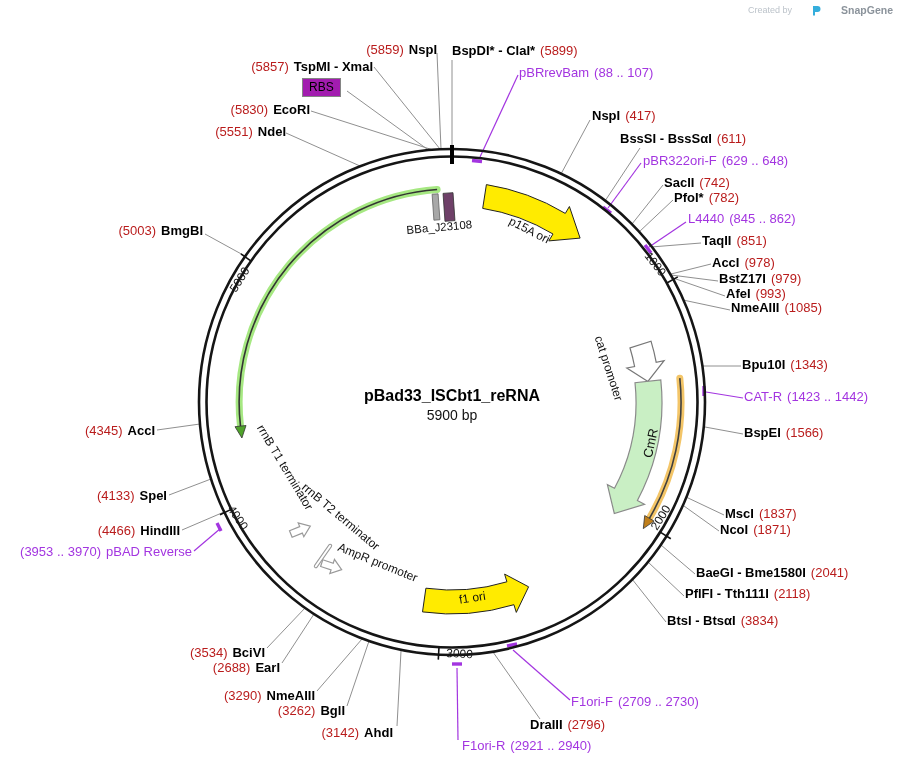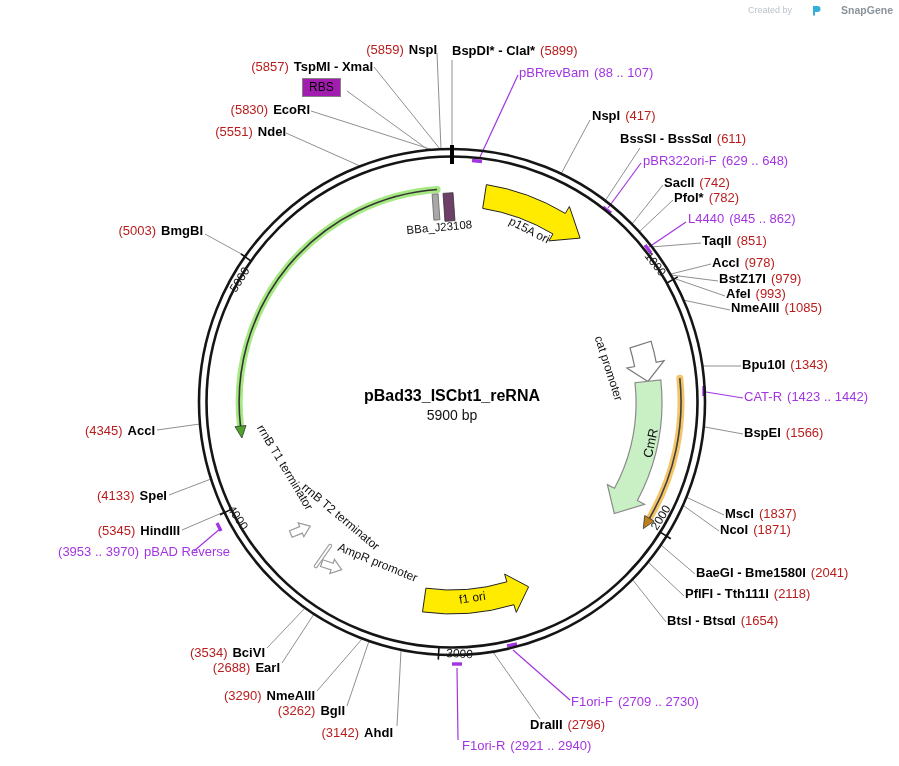--- a/index.html
+++ b/index.html
@@ -149,21 +149,21 @@
 
 <div class="rbsbox">RBS</div>
 
 <div class="lbl" style="right:462px;top:43px"><span class="pos">(5859)</span><span class="nm">NspI</span></div>
 <div class="lbl" style="right:526px;top:60px"><span class="pos">(5857)</span><span class="nm">TspMI - XmaI</span></div>
 <div class="lbl" style="right:589px;top:103px"><span class="pos">(5830)</span><span class="nm">EcoRI</span></div>
 <div class="lbl" style="right:613px;top:125px"><span class="pos">(5551)</span><span class="nm">NdeI</span></div>
 <div class="lbl" style="right:696px;top:224px"><span class="pos">(5003)</span><span class="nm">BmgBI</span></div>
 <div class="lbl" style="right:744px;top:424px"><span class="pos">(4345)</span><span class="nm">AccI</span></div>
 <div class="lbl" style="right:732px;top:489px"><span class="pos">(4133)</span><span class="nm">SpeI</span></div>
-<div class="lbl" style="right:719px;top:524px"><span class="pos">(5345)</span><span class="nm">HindIII</span></div>
+<div class="lbl" style="right:719px;top:524px"><span class="pos">(4466)</span><span class="nm">HindIII</span></div>
 <div class="lbl" style="right:634px;top:646px"><span class="pos">(3534)</span><span class="nm">BciVI</span></div>
 <div class="lbl" style="right:619px;top:661px"><span class="pos">(2688)</span><span class="nm">EarI</span></div>
 <div class="lbl" style="right:584px;top:689px"><span class="pos">(3290)</span><span class="nm">NmeAIII</span></div>
 <div class="lbl" style="right:554px;top:704px"><span class="pos">(3262)</span><span class="nm">BglI</span></div>
 <div class="lbl" style="right:506px;top:726px"><span class="pos">(3142)</span><span class="nm">AhdI</span></div>
 
 <div class="lbl" style="left:452px;top:44px"><span class="nm">BspDI* - ClaI*</span><span class="pos">(5899)</span></div>
 <div class="lbl" style="left:592px;top:109px"><span class="nm">NspI</span><span class="pos">(417)</span></div>
 <div class="lbl" style="left:620px;top:132px"><span class="nm">BssSI - BssSαI</span><span class="pos">(611)</span></div>
 <div class="lbl" style="left:664px;top:176px"><span class="nm">SacII</span><span class="pos">(742)</span></div>
@@ -172,30 +172,30 @@
 <div class="lbl" style="left:712px;top:256px"><span class="nm">AccI</span><span class="pos">(978)</span></div>
 <div class="lbl" style="left:719px;top:272px"><span class="nm">BstZ17I</span><span class="pos">(979)</span></div>
 <div class="lbl" style="left:726px;top:287px"><span class="nm">AfeI</span><span class="pos">(993)</span></div>
 <div class="lbl" style="left:731px;top:301px"><span class="nm">NmeAIII</span><span class="pos">(1085)</span></div>
 <div class="lbl" style="left:742px;top:358px"><span class="nm">Bpu10I</span><span class="pos">(1343)</span></div>
 <div class="lbl" style="left:744px;top:426px"><span class="nm">BspEI</span><span class="pos">(1566)</span></div>
 <div class="lbl" style="left:725px;top:507px"><span class="nm">MscI</span><span class="pos">(1837)</span></div>
 <div class="lbl" style="left:720px;top:523px"><span class="nm">NcoI</span><span class="pos">(1871)</span></div>
 <div class="lbl" style="left:696px;top:566px"><span class="nm">BaeGI - Bme1580I</span><span class="pos">(2041)</span></div>
 <div class="lbl" style="left:685px;top:587px"><span class="nm">PflFI - Tth111I</span><span class="pos">(2118)</span></div>
-<div class="lbl" style="left:667px;top:614px"><span class="nm">BtsI - BtsαI</span><span class="pos">(1654)</span></div>
+<div class="lbl" style="left:667px;top:614px"><span class="nm">BtsI - BtsαI</span><span class="pos">(3834)</span></div>
 <div class="lbl" style="left:530px;top:718px"><span class="nm">DraIII</span><span class="pos">(2796)</span></div>
 
 <div class="lbl pp" style="left:519px;top:66px"><span>pBRrevBam</span><span>(88 .. 107)</span></div>
 <div class="lbl pp" style="left:643px;top:154px"><span>pBR322ori-F</span><span>(629 .. 648)</span></div>
 <div class="lbl pp" style="left:688px;top:212px"><span>L4440</span><span>(845 .. 862)</span></div>
 <div class="lbl pp" style="left:744px;top:390px"><span>CAT-R</span><span>(1423 .. 1442)</span></div>
 <div class="lbl pp" style="left:571px;top:695px"><span>F1ori-F</span><span>(2709 .. 2730)</span></div>
 <div class="lbl pp" style="left:462px;top:739px"><span>F1ori-R</span><span>(2921 .. 2940)</span></div>
-<div class="lbl pp" style="right:669px;top:545px"><span>(3953 .. 3970)</span><span>pBAD Reverse</span></div>
+<div class="lbl pp" style="right:707px;top:545px"><span>(3953 .. 3970)</span><span>pBAD Reverse</span></div>
 
 <div class="credit">
   <span class="cb">Created by</span>
   <svg width="9" height="11">
         <path d="M1,1 h4.5 a3,3 0 0 1 0,6 h-2.5 v3.5 h-2 z" fill="#35aedc"></path>
       </svg>
   <span class="sg">SnapGene</span>
 </div>
 
 </div>

